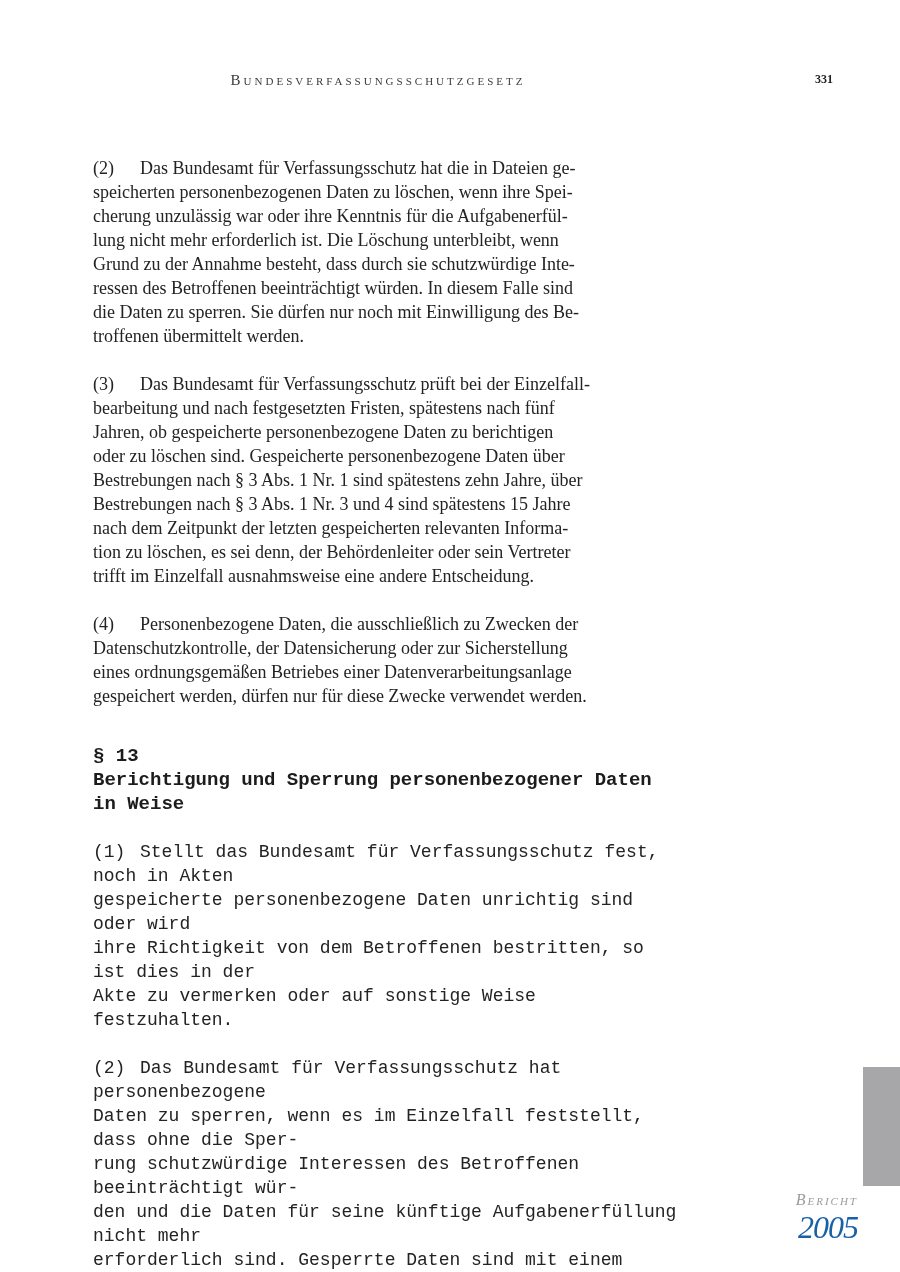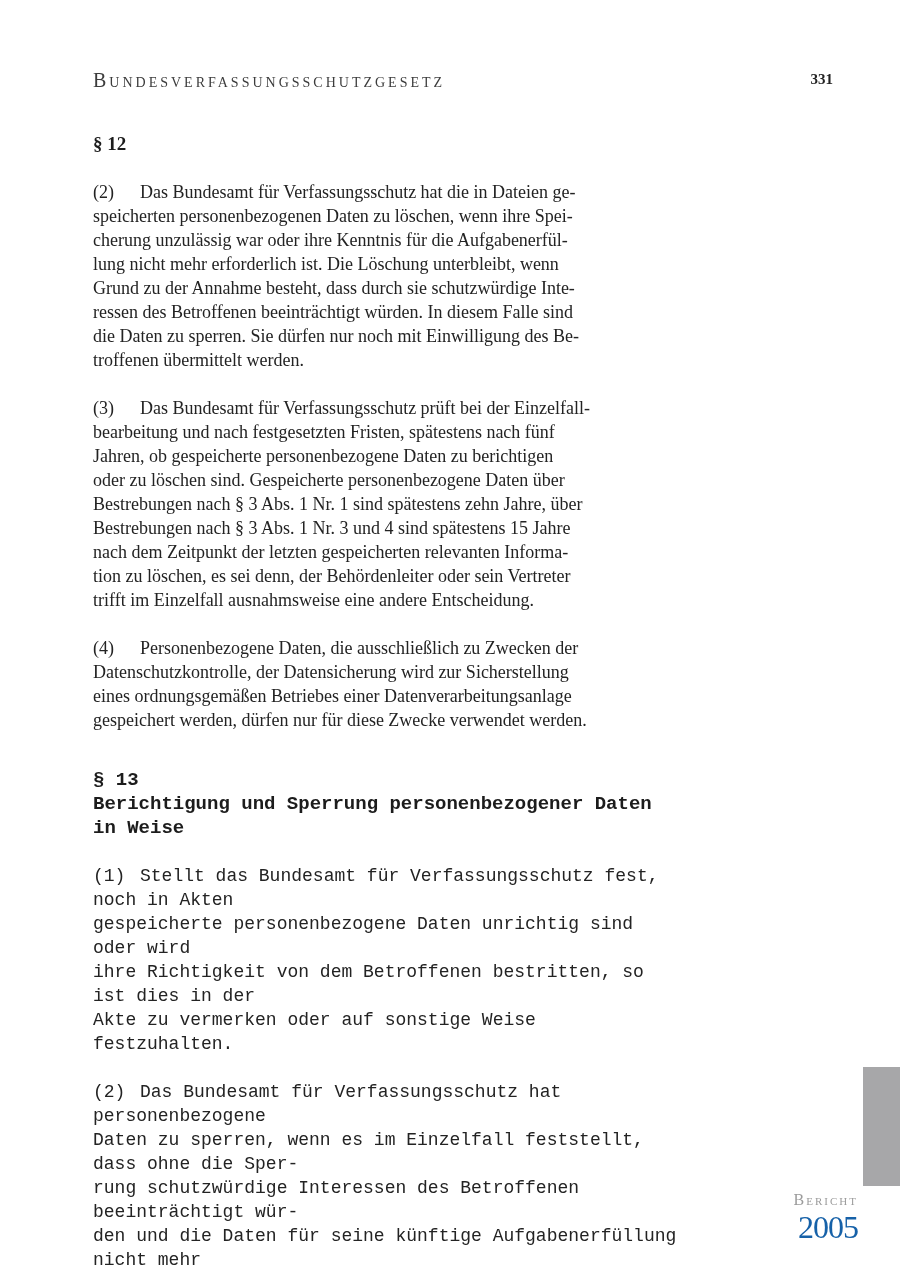--- a/index.html
+++ b/index.html
@@ -9,29 +9,29 @@
     font-family: "Liberation Serif", "DejaVu Serif", serif;
     color: #232323;
     position: relative;
     overflow: hidden;
   }
   .page { position: absolute; inset: 0; }
 
   
   .header-title {
     position: absolute; top: 68px; left: 93px; width: 570px;
-    text-align: left;
+    text-align: center;
     font-variant: small-caps;
     letter-spacing: 3px;
-    font-size: 20px; line-height: 24px;
+    font-size: 15px; line-height: 24px;
     color: #3c3c3c;
   }
   .page-number {
     position: absolute; top: 67px; right: 67px;
-    font-weight: bold; font-size: 15px; line-height: 24px;
+    font-weight: bold; font-size: 12px; line-height: 24px;
     color: #222222;
   }
 
   
   .content {
     position: absolute; top: 132px; left: 93px; width: 585px;
     font-size: 18px; line-height: 24px;
   }
   .section + .section { margin-top: 36px; font-family: Liberation Mono, monospace; }
   .sec-num, .sec-title {
@@ -45,20 +45,21 @@
 
   
   .side-tab {
     position: absolute; top: 1067px; right: 0;
     width: 37px; height: 119px;
     background: var(--tab-gray, #a7a7a9);
   }
   .report {
     position: absolute; top: 1191px; right: 42px;
     text-align: right;
+    font-style: italic;
   }
   .report-label {
     font-variant: small-caps;
     letter-spacing: 2px;
     font-size: 16px; line-height: 18px;
     color: var(--label-gray, #9b9b9b);
   }
   .report-year {
     font-size: 32px; line-height: 36px;
     letter-spacing: -1px;
@@ -69,21 +70,20 @@
 <body>
 
 <div class="page">
 
   <div class="header-title">Bundesverfassungsschutzgesetz</div>
   <div class="page-number">331</div>
 
   <div class="content">
 
     <div class="section">
-      <div class="sec-num">§ 12</div>
 
 
       <p class="para"><span class="pnum">(2)</span><span class="ptext">Das Bundesamt für Verfassungsschutz hat die in Dateien ge-
 speicherten personenbezogenen Daten zu löschen, wenn ihre Spei-
 cherung unzulässig war oder ihre Kenntnis für die Aufgabenerfül-
 lung nicht mehr erforderlich ist. Die Löschung unterbleibt, wenn
 Grund zu der Annahme besteht, dass durch sie schutzwürdige Inte-
 ressen des Betroffenen beeinträchtigt würden. In diesem Falle sind
 die Daten zu sperren. Sie dürfen nur noch mit Einwilligung des Be-
 troffenen übermittelt werden.</span></p>
@@ -92,21 +92,21 @@
 bearbeitung und nach festgesetzten Fristen, spätestens nach fünf
 Jahren, ob gespeicherte personenbezogene Daten zu berichtigen
 oder zu löschen sind. Gespeicherte personenbezogene Daten über
 Bestrebungen nach § 3 Abs. 1 Nr. 1 sind spätestens zehn Jahre, über
 Bestrebungen nach § 3 Abs. 1 Nr. 3 und 4 sind spätestens 15 Jahre
 nach dem Zeitpunkt der letzten gespeicherten relevanten Informa-
 tion zu löschen, es sei denn, der Behördenleiter oder sein Vertreter
 trifft im Einzelfall ausnahmsweise eine andere Entscheidung.</span></p>
 
       <p class="para"><span class="pnum">(4)</span><span class="ptext">Personenbezogene Daten, die ausschließlich zu Zwecken der
-Datenschutzkontrolle, der Datensicherung wird zur Sicherstellung
+Datenschutzkontrolle, der Datensicherung oder zur Sicherstellung
 eines ordnungsgemäßen Betriebes einer Datenverarbeitungsanlage
 gespeichert werden, dürfen nur für diese Zwecke verwendet werden.</span></p>
     </div>
 
     <div class="section">
       <div class="sec-num">§ 13</div>
       <div class="sec-title">Berichtigung und Sperrung personenbezogener Daten in Weise</div>
 
       <p class="para"><span class="pnum">(1)</span><span class="ptext">Stellt das Bundesamt für Verfassungsschutz fest, noch in Akten
 gespeicherte personenbezogene Daten unrichtig sind oder wird

